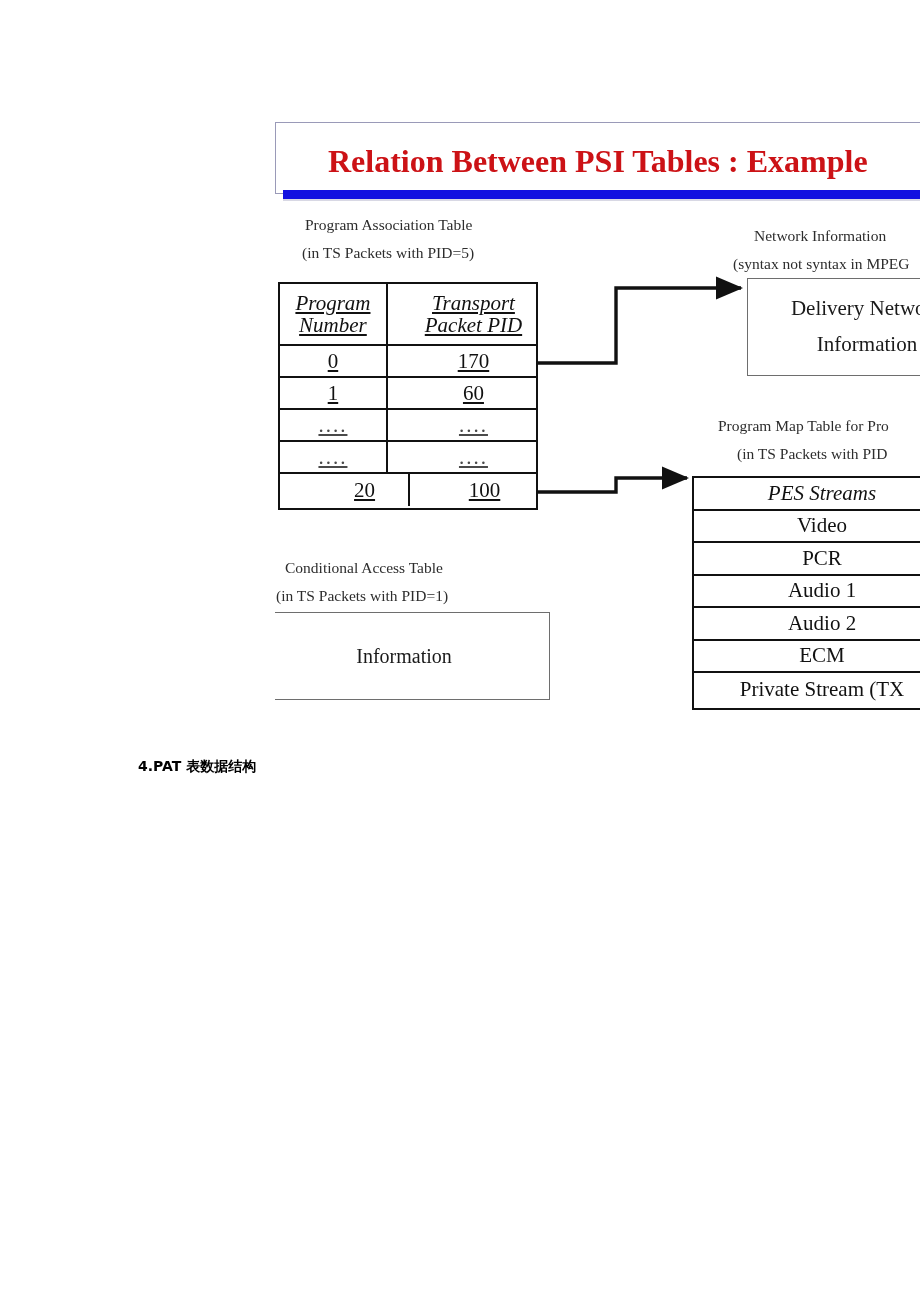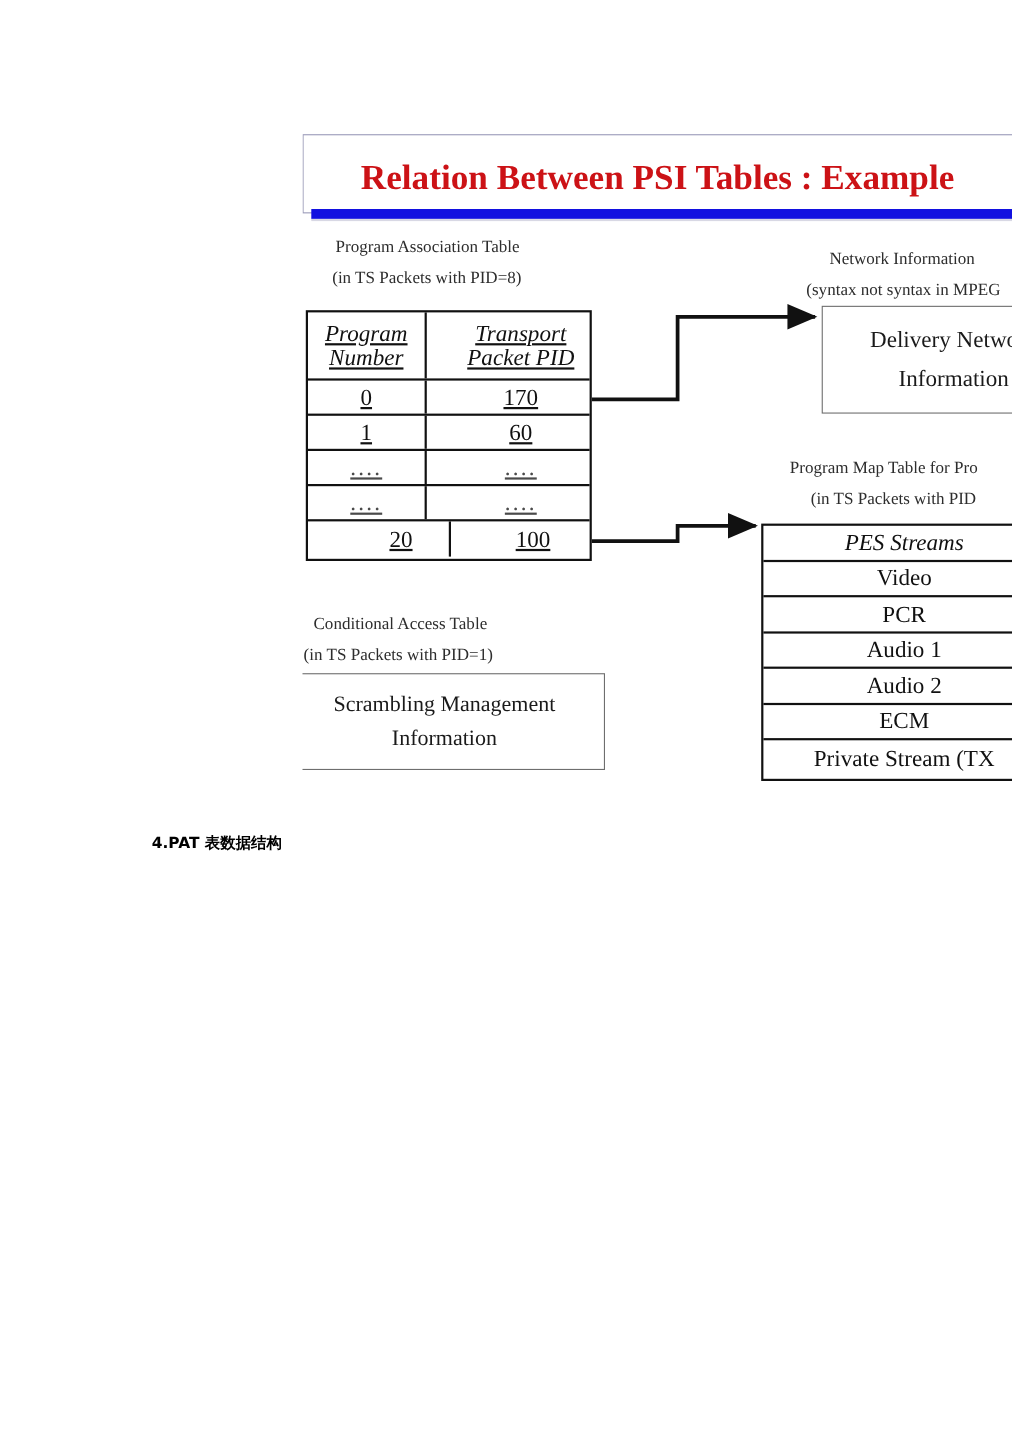--- a/index.html
+++ b/index.html
@@ -219,21 +219,21 @@
 
 <div id="slide">
 
   <div class="title-box">
     <div class="title-text">Relation Between PSI Tables : Example</div>
   </div>
   <div class="title-underbar"></div>
   <div class="title-underbar-shadow"></div>
 
   <div class="cap" style="left:30px; top:96px;">Program Association Table</div>
-  <div class="cap" style="left:27px; top:124px;">(in TS Packets with PID=8)</div>
+  <div class="cap" style="left:27px; top:124px;">(in TS Packets with PID=5)</div>
 
   <div class="pat-table">
     <div class="row head">
       <div class="cell c1">
         <span>
           <span>Program</span><br>
           <span>Number</span>
         </span>
       </div>
       <div class="cell c2">
@@ -262,21 +262,20 @@
     </div>
     <div class="row data">
       <div class="cell c1">20</div>
       <div class="cell c2">100</div>
     </div>
   </div>
 
   <div class="cap" style="left:10px; top:439px;">Conditional Access Table</div>
   <div class="cap" style="left:1px; top:467px;">(in TS Packets with PID=1)</div>
   <div class="cat-box">
-    <div class="line">Scrambling Management</div>
     <div class="line">Information</div>
   </div>
 
   <div class="cap" style="left:479px; top:107px;">Network Information</div>
   <div class="cap" style="left:458px; top:135px;">(syntax not syntax in MPEG</div>
   <div class="dn-box">
     <div class="line">Delivery Network</div>
     <div class="line">Information</div>
   </div>
 

